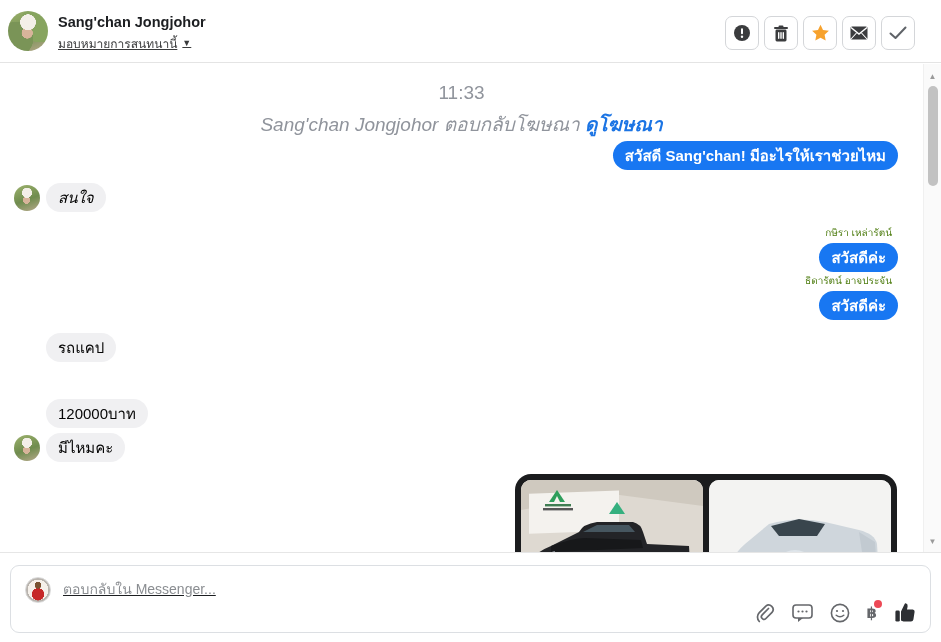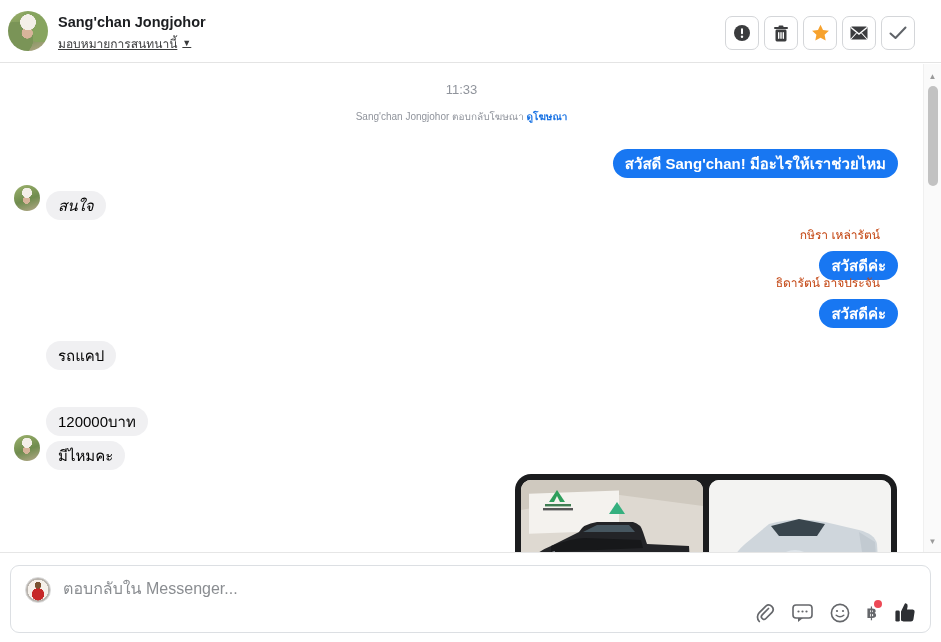--- a/index.html
+++ b/index.html
@@ -34,31 +34,31 @@
     width:34px; height:34px; border:1px solid #d4d6d9; border-radius:7px; background:#fff;
     display:flex; align-items:center; justify-content:center; cursor:pointer;
   }
 
   
   .chat {
     position:absolute; top:64px; left:0; right:0; height:489px; background:#fff;
     border-bottom:1px solid #e6e6e6; overflow:hidden;
   }
   .c-center { position:absolute; left:0; right:18px; text-align:center; }
-  .ts { top:18px; font-size:13px; color:#90949c; }
-  .meta { top:45px; font-size:10px; color:#90949c; }
+  .ts { top:18px; font-size:19px; color:#90949c; }
+  .meta { top:45px; font-size:19px; color:#90949c;font-style:italic; }
   .meta a { color:#1b74e4; font-weight:bold; text-decoration:none; cursor:pointer; }
 
   .bubble {
     position:absolute; font-size:15px; line-height:19px; padding:5px 12px;
-    border-radius:18px; max-width:560px; white-space:nowrap;margin-top:8px;
+    border-radius:18px; max-width:560px; white-space:nowrap;
   }
   .in  { left:46px; background:#f0f0f2; color:#050505; }
   .out { right:43px; background:#1877f2; color:#fff; font-weight:600; }
-  .sender-name { position:absolute; right:61px; font-size:12px; color:#c2410c; }
+  .sender-name { position:absolute; right:49px; font-size:10px; color:#4d7c0f; }
   .avatar-sm {
     position:absolute; left:14px; width:26px; height:26px; border-radius:50%;
     background:
       radial-gradient(circle at 50% 30%, #f3efe8 0 22%, transparent 23%),
       radial-gradient(circle at 48% 58%, #d8b49a 0 18%, transparent 19%),
       linear-gradient(160deg,#9db26d 0%, #6f8c4e 55%, #b8a98c 100%);
   }
 
   
   .attach {
@@ -86,22 +86,23 @@
   .avatar-page {
     position:absolute; left:14px; top:11px; width:26px; height:26px; border-radius:50%;
     background:
       radial-gradient(circle at 50% 30%, #7a5232 0 16%, transparent 17%),
       radial-gradient(circle at 50% 68%, #c62828 0 30%, transparent 31%),
       radial-gradient(circle, #f5f0ea 0 60%, #b9b4ae 61% 100%);
     border:1px solid #d9d9d9;
   }
   .composer input {
     position:absolute; left:52px; top:12px; width:500px; height:22px;
-    border:none; outline:none; font-size:16px; color:#1c1e21; background:transparent;
+    border:none; outline:none; font-size:14px; color:#1c1e21; background:transparent;
     font-family:inherit;
+    text-decoration:underline;
   }
   .composer input::placeholder { color:#8a8d91; opacity:1; }
   .c-icons { position:absolute; right:14px; bottom:9px; display:flex; align-items:center; gap:17px; }
   .cicon { position:relative; cursor:pointer; display:flex; align-items:center; justify-content:center; }
   .baht { font-size:15px; color:#65676b; font-weight:bold; }
   .dot { position:absolute; right:-5px; top:-4px; width:8px; height:8px; border-radius:50%; background:#ed4956; }
 </style>
 </head>
 <body>
 

